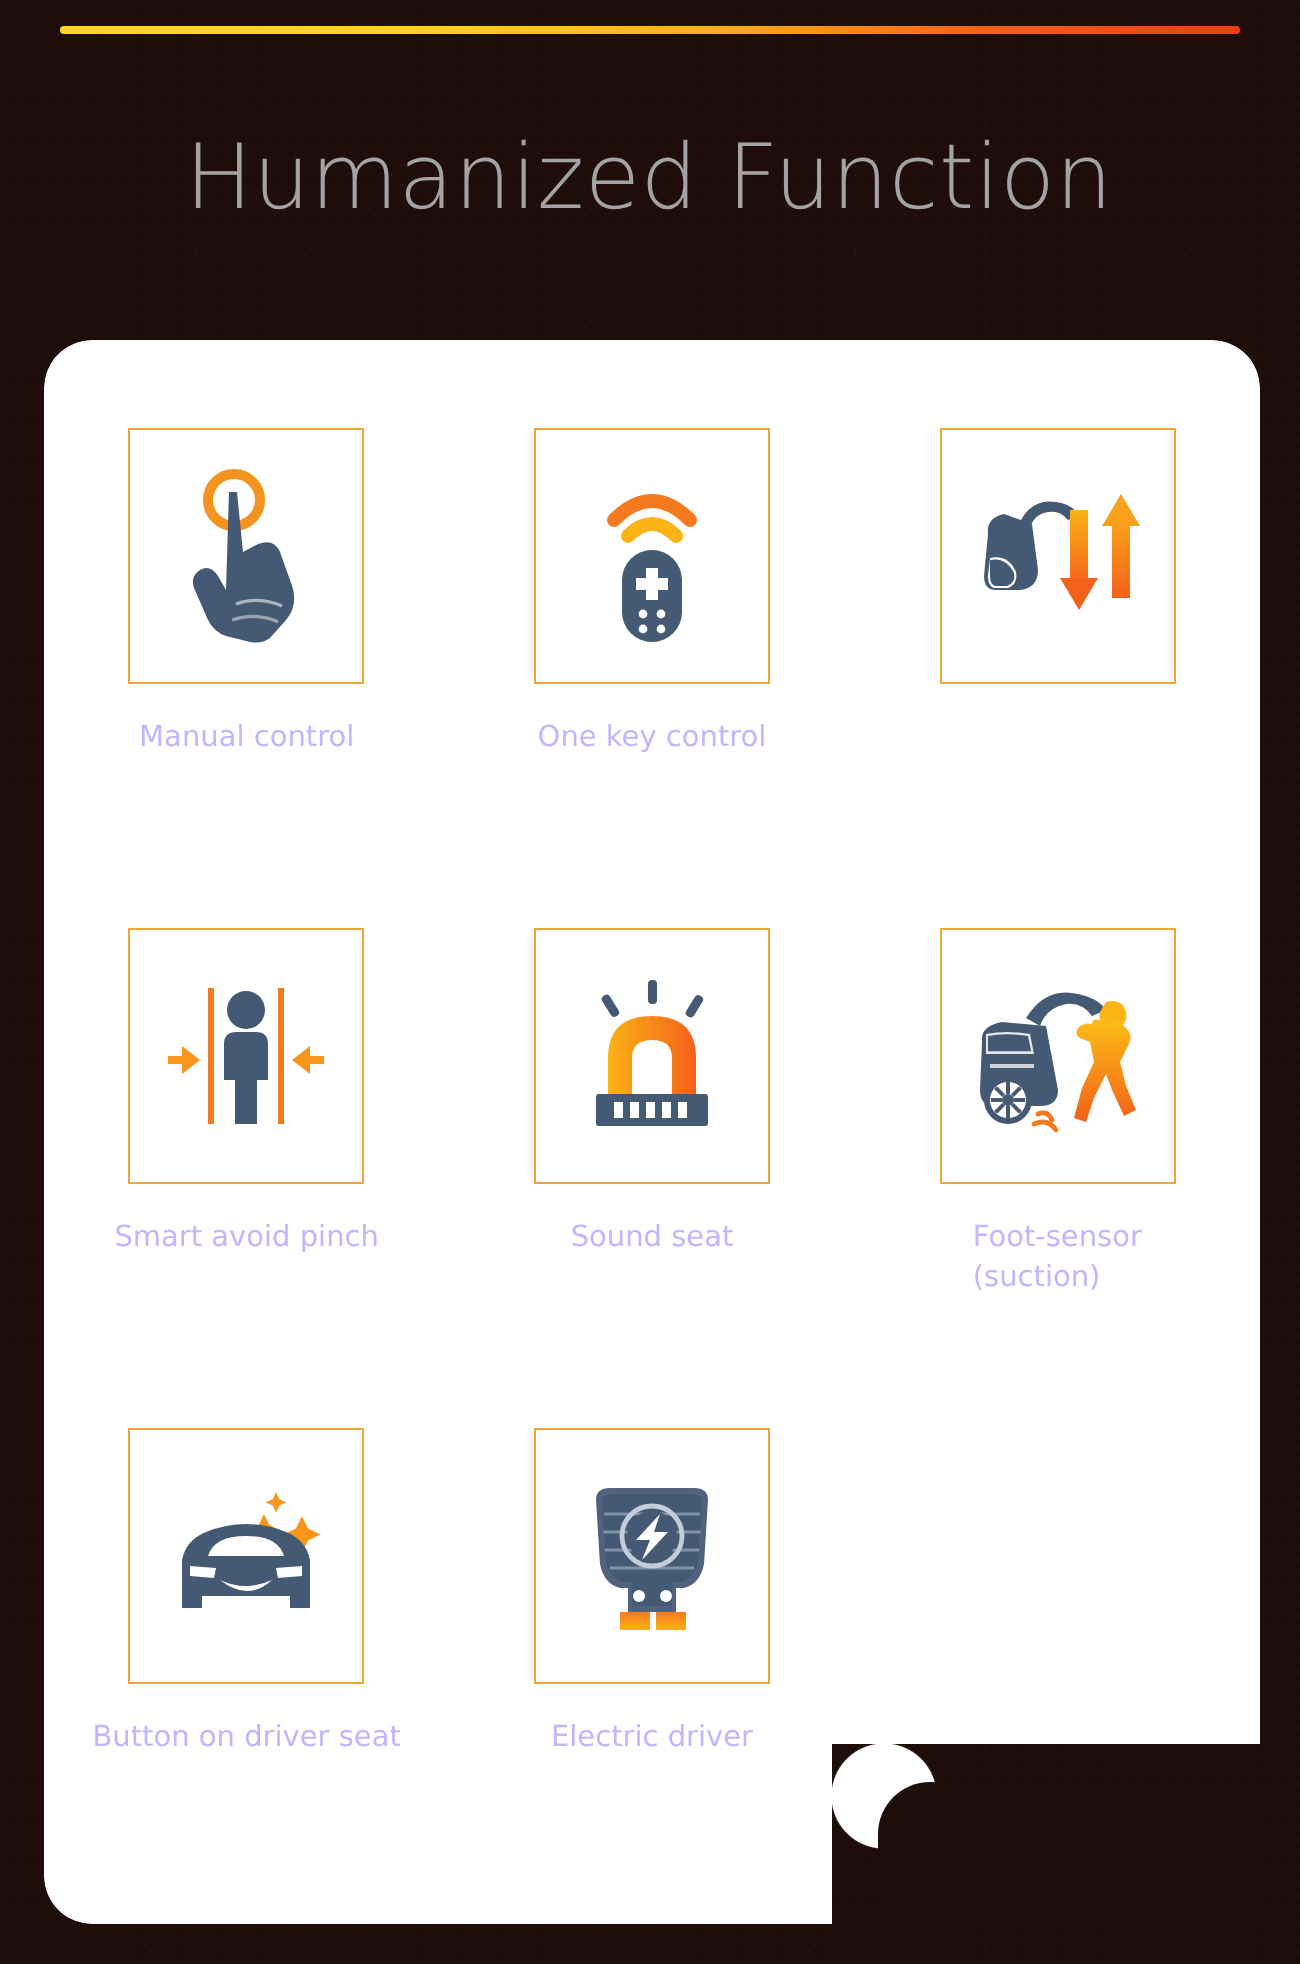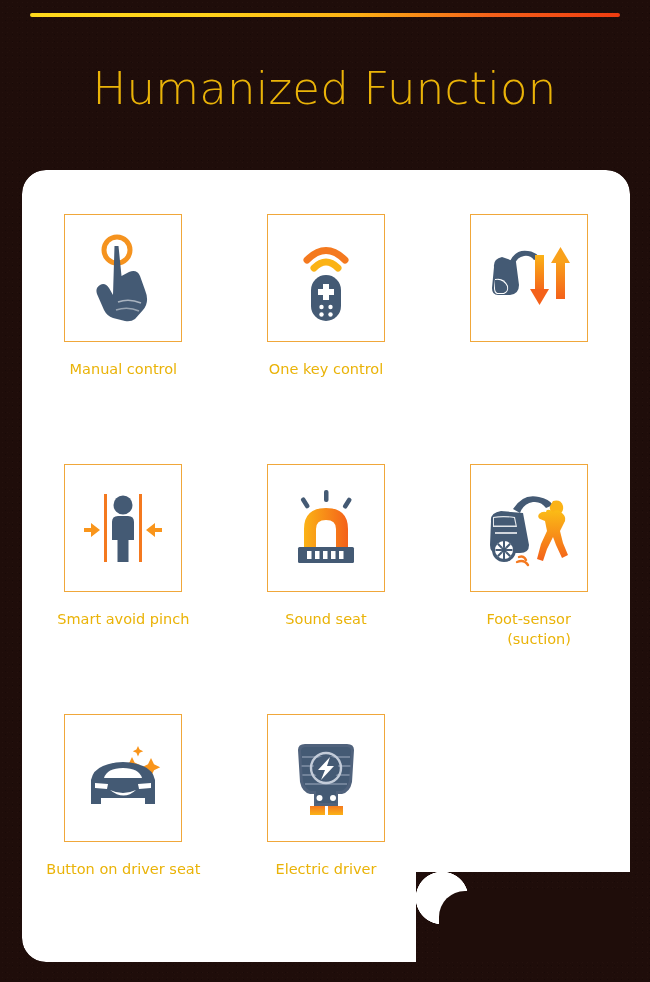--- a/index.html
+++ b/index.html
@@ -52,21 +52,21 @@
         #f03c10 100%);
   }
 
   
   #page-title {
     position: absolute;
     left: 0;
     top: 66px;
     width: 649px;
     text-align: center;
-    color: #eab308;
+    color: #a3a3a3;
     font-family: "DejaVu Sans", sans-serif;
     font-weight: 300;
     font-size: 45px;
     letter-spacing: 0.2px;
     line-height: 1;
     white-space: nowrap;
   }
 
   
   #feature-card {
@@ -140,26 +140,26 @@
     border: 1.5px solid #f0a73a;
     background: #ffffff;
     display: flex;
     align-items: center;
     justify-content: center;
     box-sizing: border-box;
   }
 
   .feature-label {
     margin-top: 18px;
-    color: #eab308;
+    color: #c4b5fd;
     font-family: "DejaVu Sans", sans-serif;
     font-size: 14.5px;
     font-weight: 400;
     line-height: 1.35;
-    text-align: right;
+    text-align: left;
     white-space: pre-line;
   }
 
   .icon-svg { display: block; }
 </style>
 </head>
 <body>
 
 <div id="page">
 

